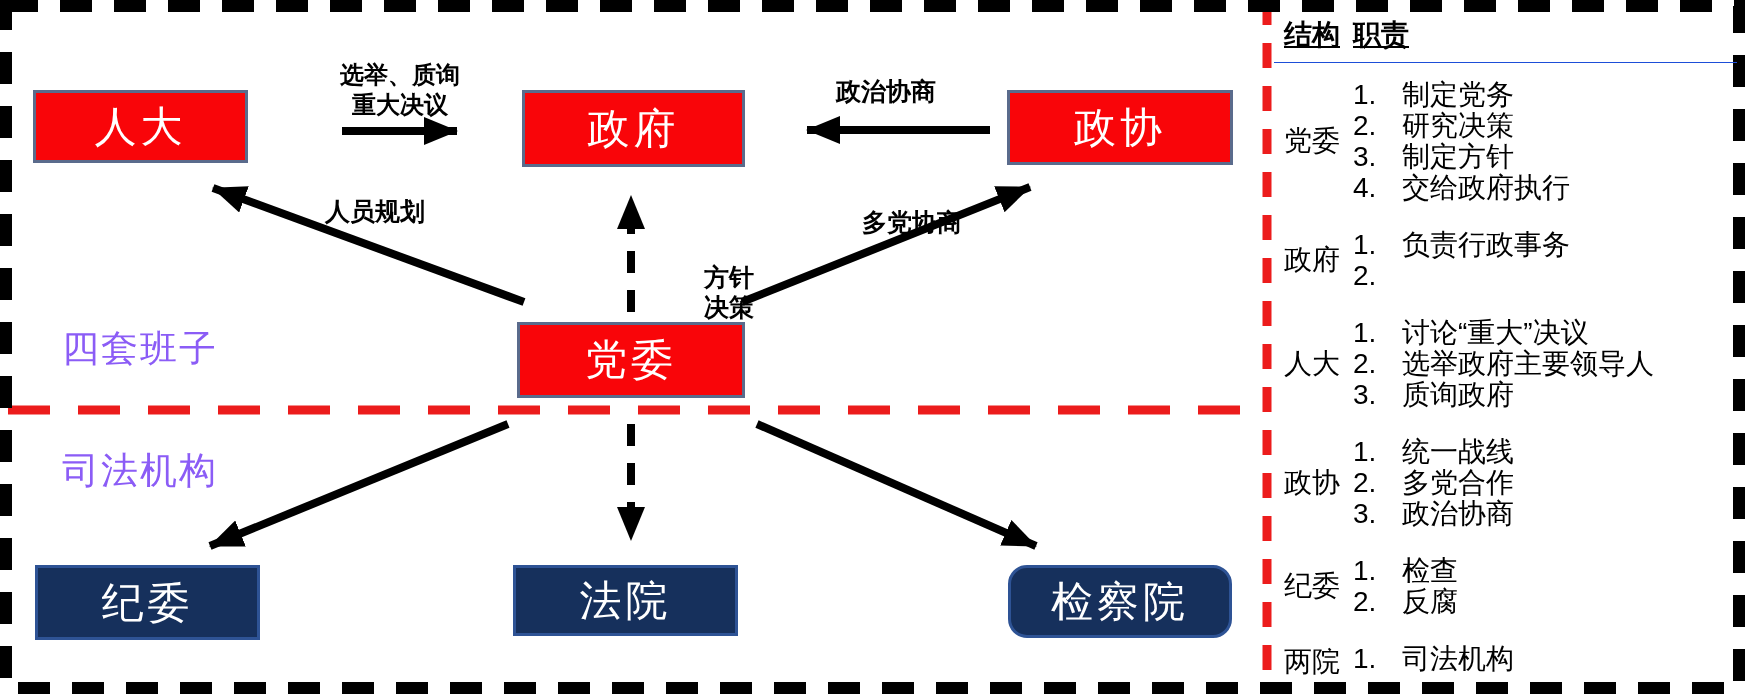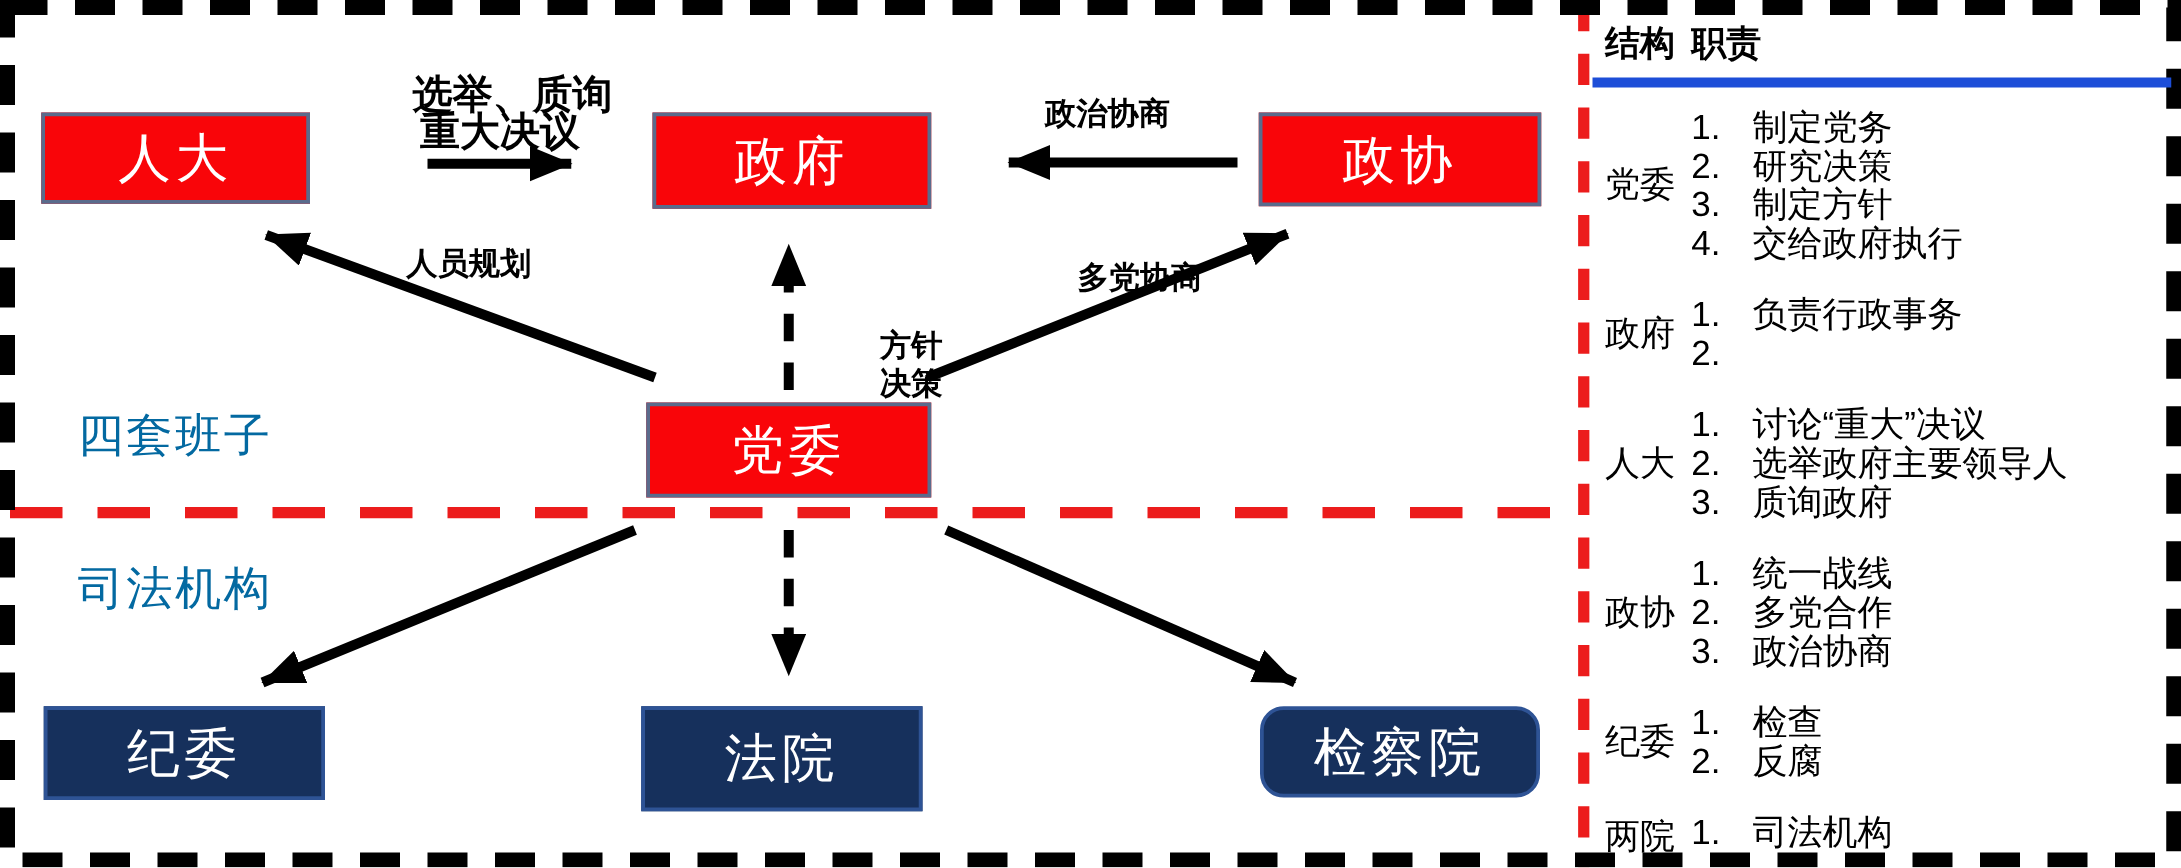--- a/index.html
+++ b/index.html
@@ -10,35 +10,36 @@
   }
   #arrow-layer{position:absolute;left:0;top:0;width:1745px;height:694px;}
   .node{
     position:absolute;display:flex;align-items:center;justify-content:center;
     color:#ffffff;font-size:42px;font-weight:500;letter-spacing:4px;
     box-sizing:border-box;
   }
   .node.red{background:var(--box-red);border:3px solid var(--box-red-border);}
   .node.navy{background:var(--box-navy);border:3px solid var(--box-navy-border);}
   .group-label{
-    position:absolute;font-size:37px;color:#0369a1;letter-spacing:2px;
+    position:absolute;font-size:37px;color:#8b5cf6;letter-spacing:2px;
   }
   .edge-label{
     position:absolute;font-size:25px;font-weight:bold;color:#000;
     line-height:30px;white-space:nowrap;
   }
   .edge-label.center{text-align:center;}
   
   #duty-table{
     position:absolute;left:1274px;top:6px;width:463px;
     font-size:28px;color:#000;box-sizing:border-box;
   }
   .thead{
     display:flex;padding:10px 0 8px 10px;font-weight:bold;
-    border-bottom:8px solid #1d4ed8;
+    border-bottom:1px solid #1d4ed8;
+    text-decoration:underline;
   }
   .thead .hcol1{width:69px;}
   .tbody{padding:16px 0 0 10px;}
   .trow{display:flex;margin-bottom:26px;}
   .tlabel{width:69px;display:flex;align-items:center;}
   .titems{flex:1;}
   .titem{display:flex;line-height:31px;}
   .tnum{width:49px;}
   .ttext{flex:1;white-space:nowrap;}
 </style>
@@ -67,27 +68,27 @@
     <line x1="757" y1="424" x2="1036" y2="546" stroke="#000" stroke-width="8" marker-end="url(#ah)"></line>
 
     <rect x="6" y="6" width="1733" height="682" fill="none" stroke="#000" stroke-width="12" stroke-dasharray="32 22"></rect>
   </svg>
 
   <div class="node red" style="left:33px;top:90px;width:215px;height:73px;">人大</div>
   <div class="node red" style="left:522px;top:90px;width:223px;height:77px;">政府</div>
   <div class="node red" style="left:1007px;top:90px;width:226px;height:75px;">政协</div>
   <div class="node red" style="left:517px;top:322px;width:228px;height:76px;">党委</div>
   <div class="node navy" style="left:35px;top:565px;width:225px;height:75px;">纪委</div>
-  <div class="node navy" style="left:513px;top:565px;width:225px;height:84px;">法院</div>
+  <div class="node navy" style="left:513px;top:565px;width:225px;height:71px;">法院</div>
   <div class="node navy" style="left:1008px;top:565px;width:224px;height:73px;border-radius:19px;">检察院</div>
 
   <div class="group-label" style="left:62px;top:324px;">四套班子</div>
   <div class="group-label" style="left:62px;top:446px;">司法机构</div>
 
-  <div class="edge-label center" style="left:330px;top:60px;width:140px;font-size:32px;">
+  <div class="edge-label center" style="left:330px;top:60px;width:140px;font-size:24px;">
     <div>选举、质询</div>
     <div>重大决议</div>
   </div>
   <div class="edge-label" style="left:836px;top:76px;">政治协商</div>
   <div class="edge-label" style="left:325px;top:196px;">人员规划</div>
   <div class="edge-label" style="left:838px;top:207px;margin-left:24px;">多党协商</div>
   <div class="edge-label" style="left:704px;top:222px;margin-top:40px;">
     <div>方针</div>
     <div>决策</div>
   </div>

